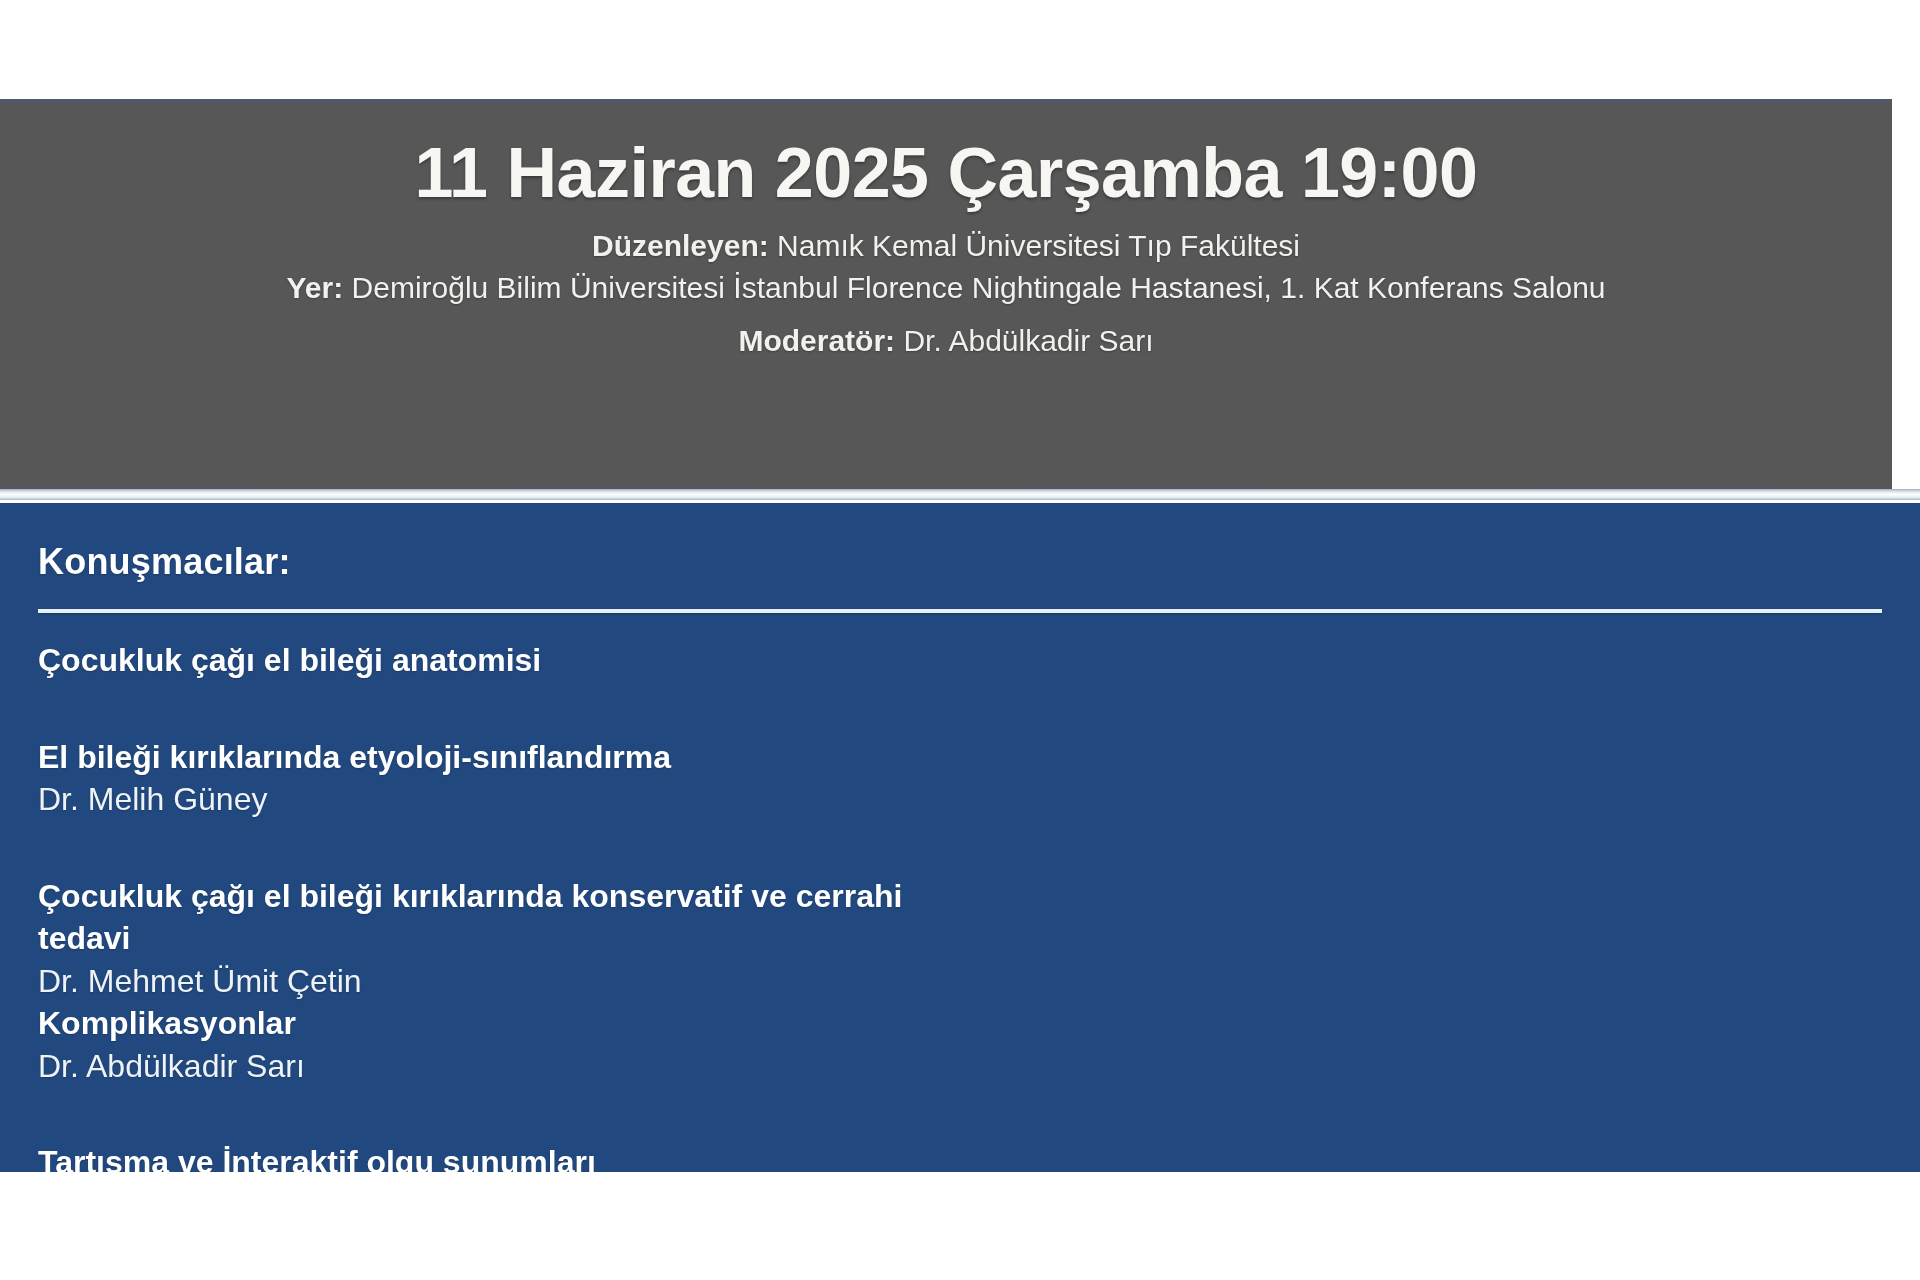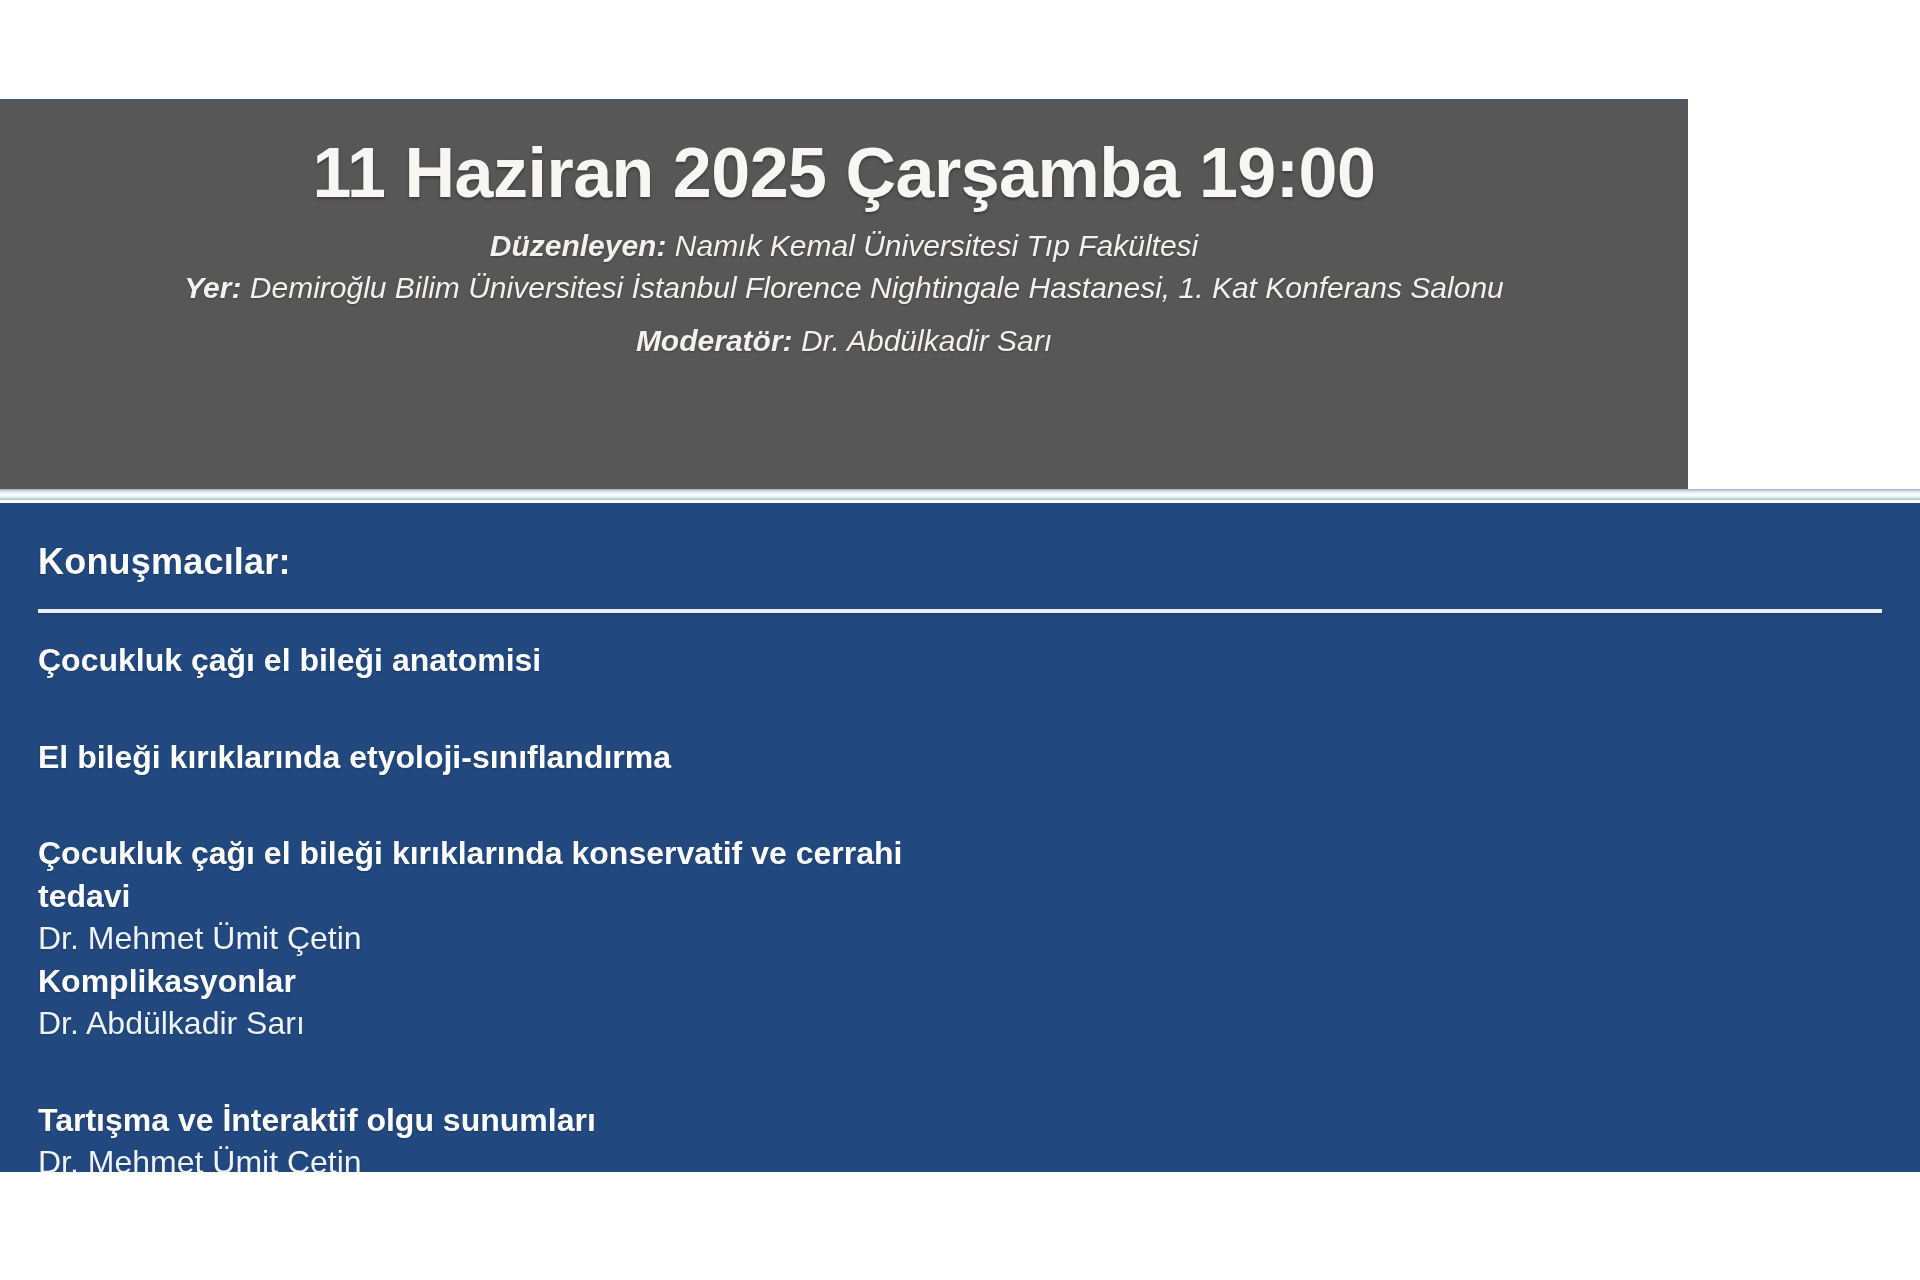--- a/index.html
+++ b/index.html
@@ -31,21 +31,21 @@
     width: 1920px;
     height: 99px;
     background: #ffffff;
   }
 
   
   .header-band {
     position: absolute;
     left: 0;
     top: 99px;
-    width: 1688px;
+    width: 1892px;
     height: 390px;
     background: #585757;
     border-top: 4px solid #4d5a68;
     box-sizing: border-box;
     color: #ffffff;
     text-align: center;
   }
 
   .event-title {
     margin: 0;
@@ -58,21 +58,20 @@
     text-shadow: 0 2px 3px rgba(0,0,0,0.35);
   }
 
   .meta-line {
     margin: 0;
     font-size: 30px;
     line-height: 1.42;
     color: #f2f1ee;
     font-weight: normal;
     text-shadow: 0 1px 2px rgba(0,0,0,0.3);
-    font-style: italic;
   }
   .meta-line.first { padding-top: 14px; }
   .meta-line.spaced { padding-top: 10px; }
   .meta-line b { font-weight: bold; }
   .meta-line.strong-all { font-weight: bold; }
 
   
   .separator {
     position: absolute;
     left: 0;
@@ -200,20 +199,21 @@
     <div class="columns">
 
       <div class="col col-left">
 
         <div class="talk">
           <p class="talk-title">Çocukluk çağı el bileği anatomisi</p>
         </div>
 
         <div class="talk">
           <p class="talk-title">El bileği kırıklarında etyoloji-sınıflandırma</p>
+          <p class="talk-speaker">Dr. Melih Güney</p>
         </div>
 
         <div class="talk">
           <p class="talk-title">Çocukluk çağı el bileği kırıklarında konservatif ve cerrahi tedavi</p>
           <p class="talk-speaker">Dr. Mehmet Ümit Çetin</p>
         </div>
 
       </div>
 
       <div class="col col-right">

